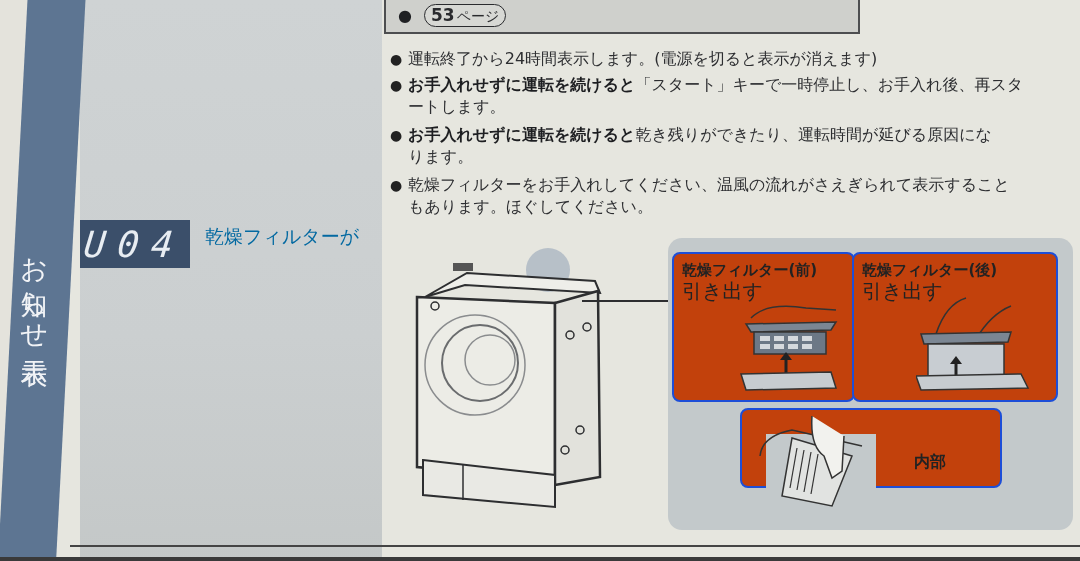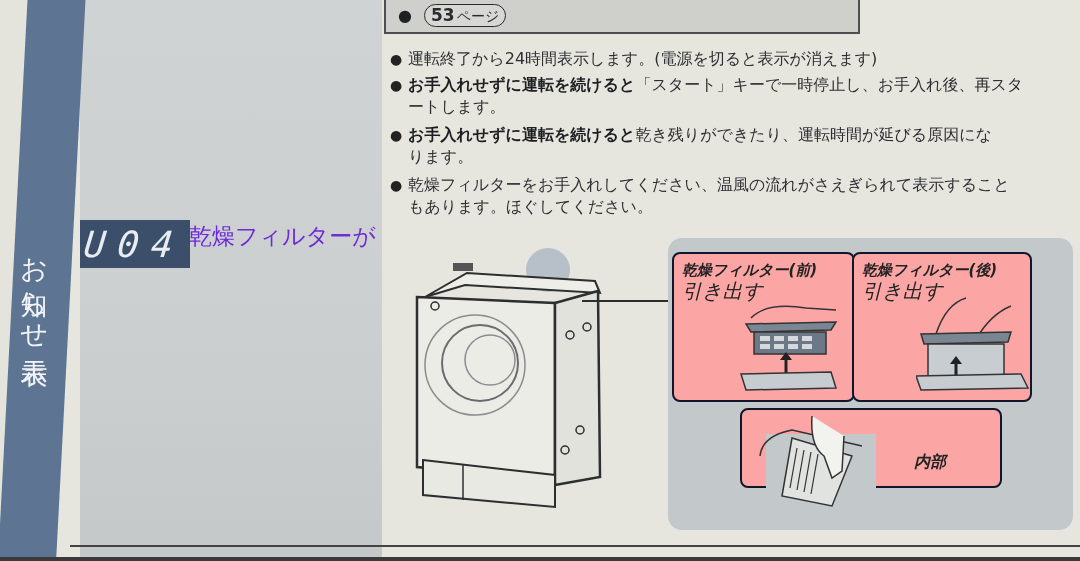--- a/index.html
+++ b/index.html
@@ -28,21 +28,21 @@
     background:linear-gradient(180deg,#cfd3d4 0%,#cbcfd0 60%,#c4c8c8 100%);
   }
   .lcd {
     left:80px; top:220px; width:110px; height:48px; background:#3b4f6a;
     display:flex; align-items:center; justify-content:center;
   }
   .lcd-text {
     color:#e8edf2; font-family:"DejaVu Sans Mono", monospace; font-size:36px;
     letter-spacing:12px; font-style:italic; transform:skewX(-6deg); font-weight:normal;
   }
-  .code-desc { left:189px; top:222px; font-size:23px; line-height:28px; color:#6d28d9; }
+  .code-desc { left:205px; top:222px; font-size:19px; line-height:28px; color:#0369a1; }
 
   
   .header-box {
     left:384px; top:-4px; width:476px; height:38px;
     background:#cfd0cc; border:2px solid #4d4e50; box-sizing:border-box;
     display:flex; align-items:center; padding-left:12px; gap:6px;
   }
   .header-text { font-size:16px; font-weight:bold; color:#1f2023; }
   .page-ref {
     border:1.5px solid #2a2b2e; border-radius:12px; padding:0 6px; font-size:15px;
@@ -56,26 +56,26 @@
   .bullet { display:flex; font-size:16px; line-height:22px; color:#2d2e31; margin-bottom:4px; }
   .bullet .dot { width:18px; flex-shrink:0; font-size:14px; color:#222; }
   .bullet .bold { font-weight:bold; color:#1d1e21; }
 
   
   .illus-panel {
     left:668px; top:238px; width:405px; height:292px;
     background:#c3c9cb; border-radius:14px;
   }
   .card {
-    position:absolute; background:#fca5a5; border:2px solid #0f172a; border-radius:8px; box-sizing:border-box;font-style:italic;
+    position:absolute; background:#c2410c; border:2px solid #1d4ed8; border-radius:8px; box-sizing:border-box;
   }
   .card-title { position:absolute; left:8px; top:6px; font-size:15px; font-weight:bold; line-height:20px; color:#222; }
   .card-sub { position:absolute; left:8px; top:26px; font-size:20px; line-height:22px; color:#222; }
   .card1 { left:672px; top:252px; width:183px; height:150px; }
-  .card2 { left:852px; top:252px; width:180px; height:150px; }
+  .card2 { left:852px; top:252px; width:206px; height:150px; }
   .card3 { left:740px; top:408px; width:262px; height:80px; }
   .card3-label { position:absolute; left:172px; top:42px; font-size:16px; font-weight:bold; color:#222; }
 
   .leader-line { left:582px; top:300px; width:90px; height:2px; background:#2d2e30; }
   .bottom-rule { left:70px; top:545px; width:1010px; height:2px; background:#444; }
   .bottom-strip { left:0; top:557px; width:1080px; height:4px; background:#3a3a3a; }
 </style>
 </head>
 <body>
 

